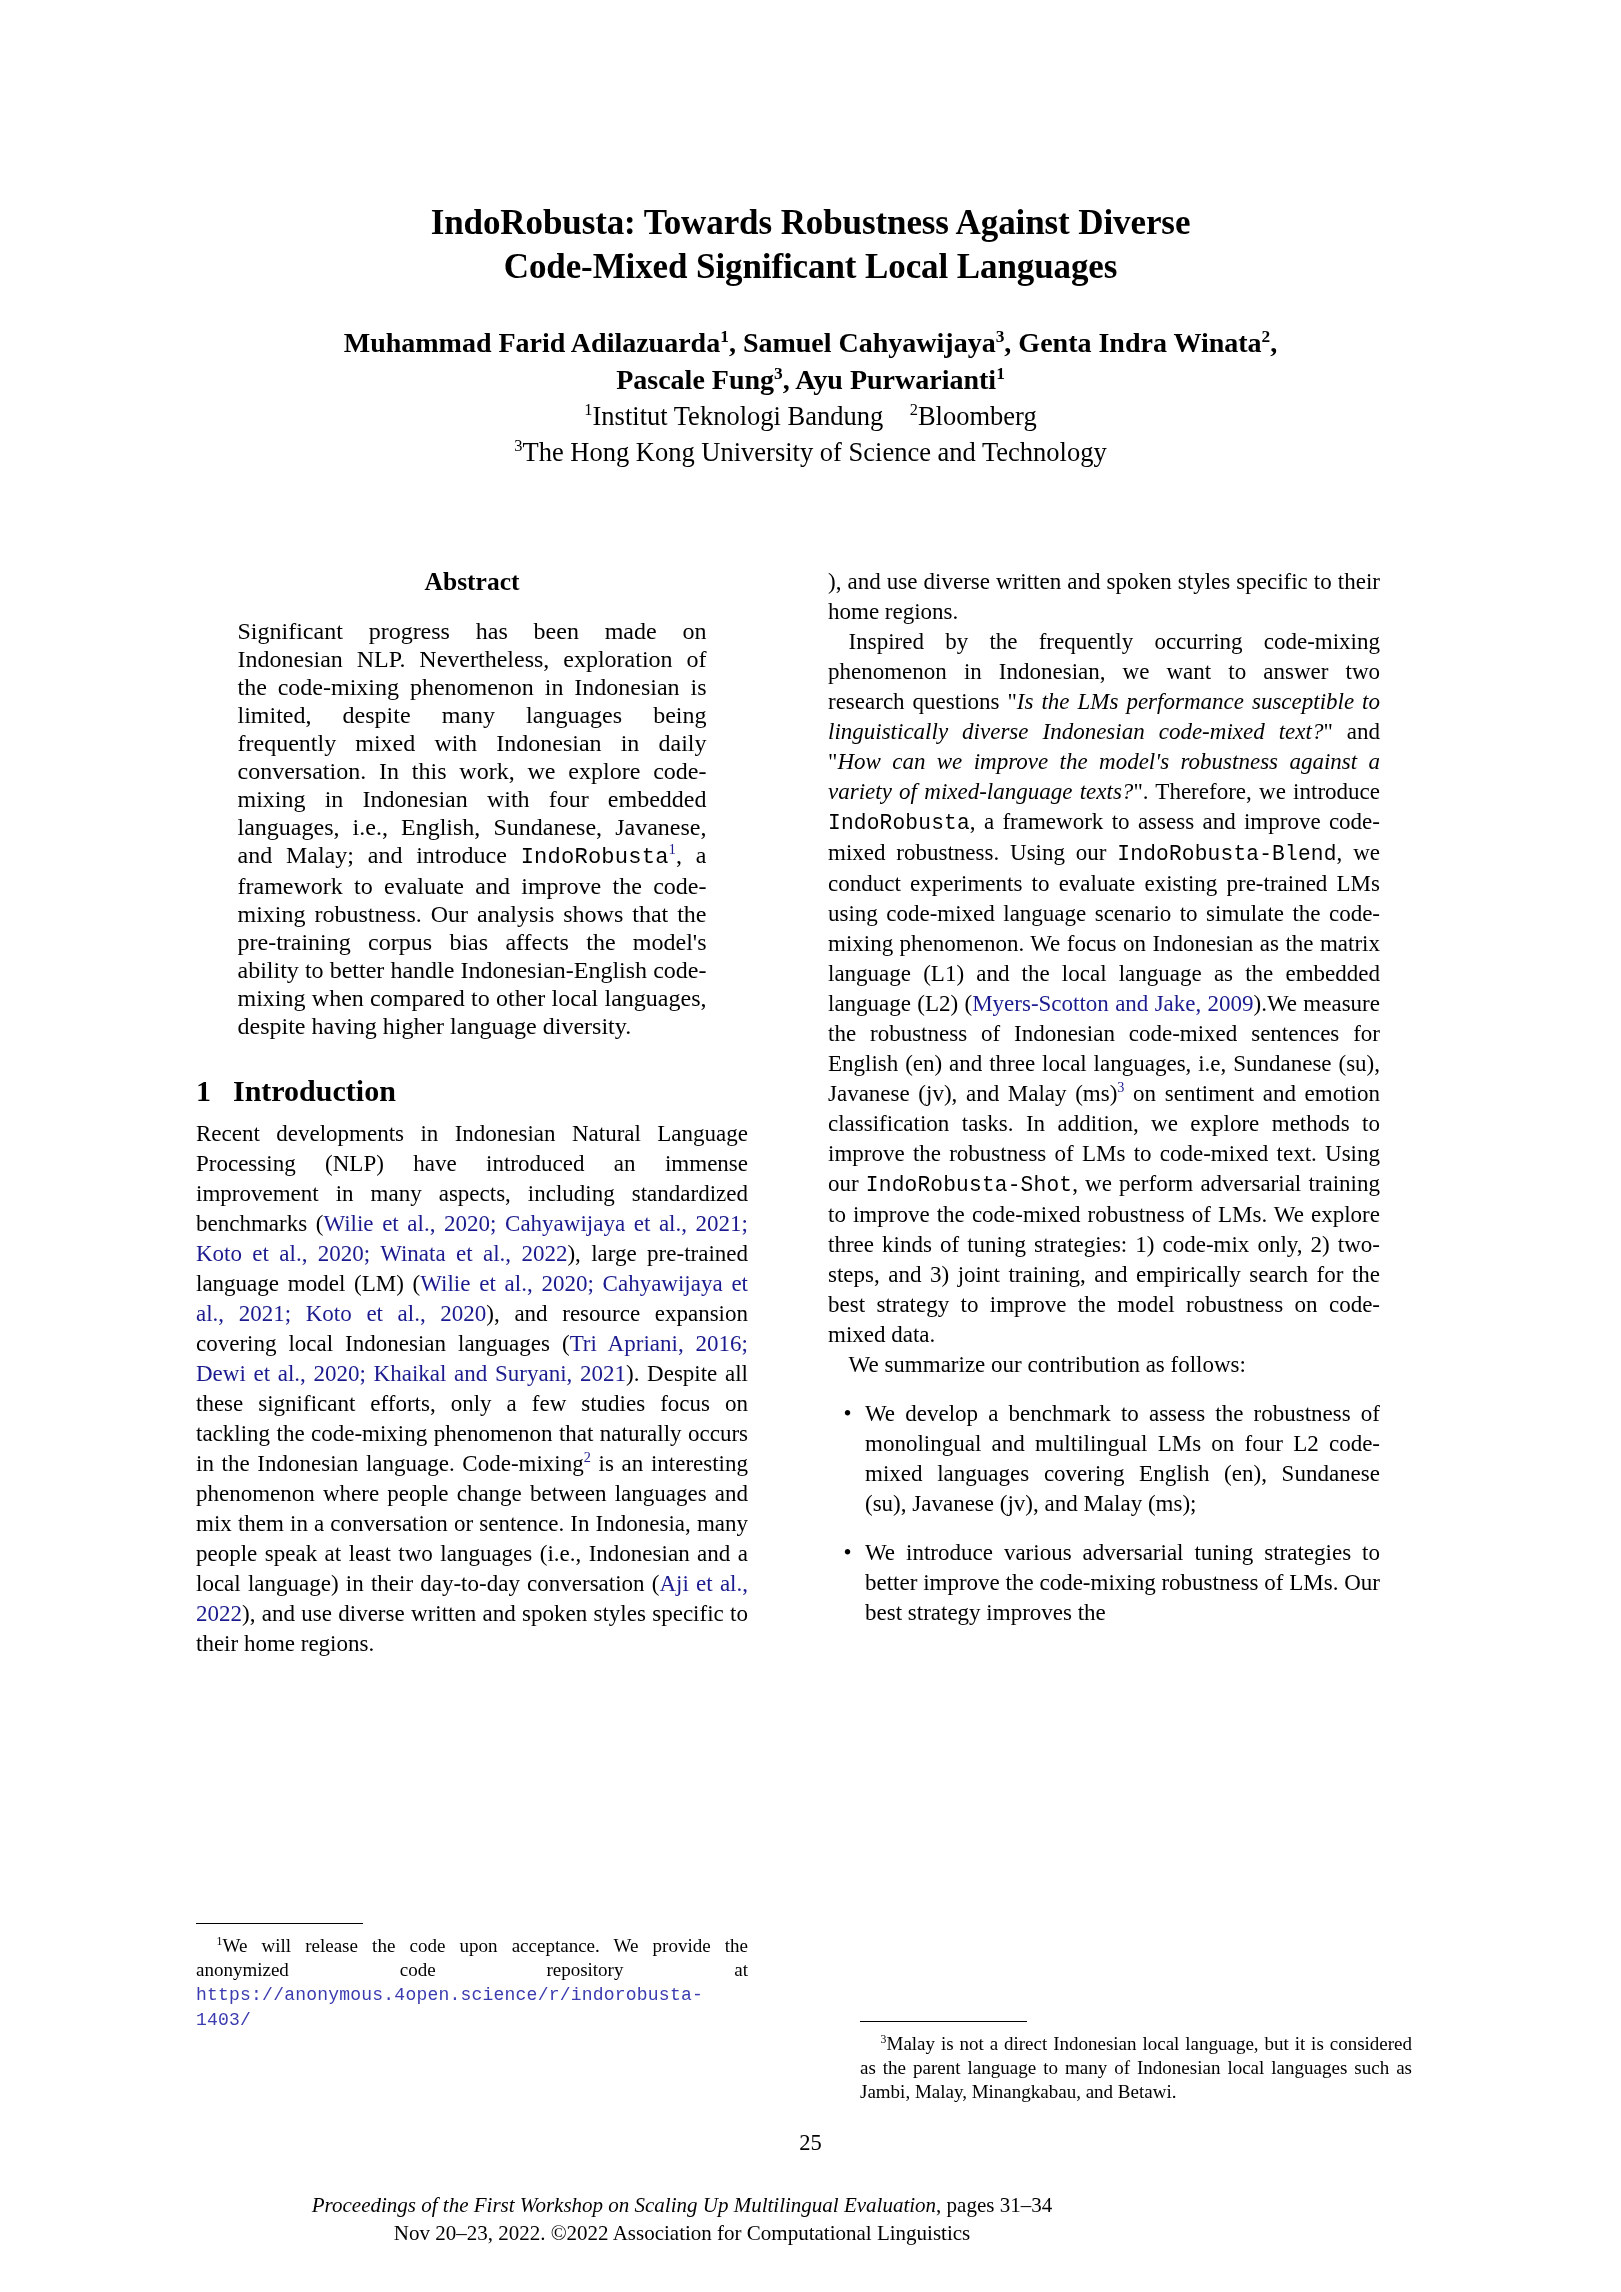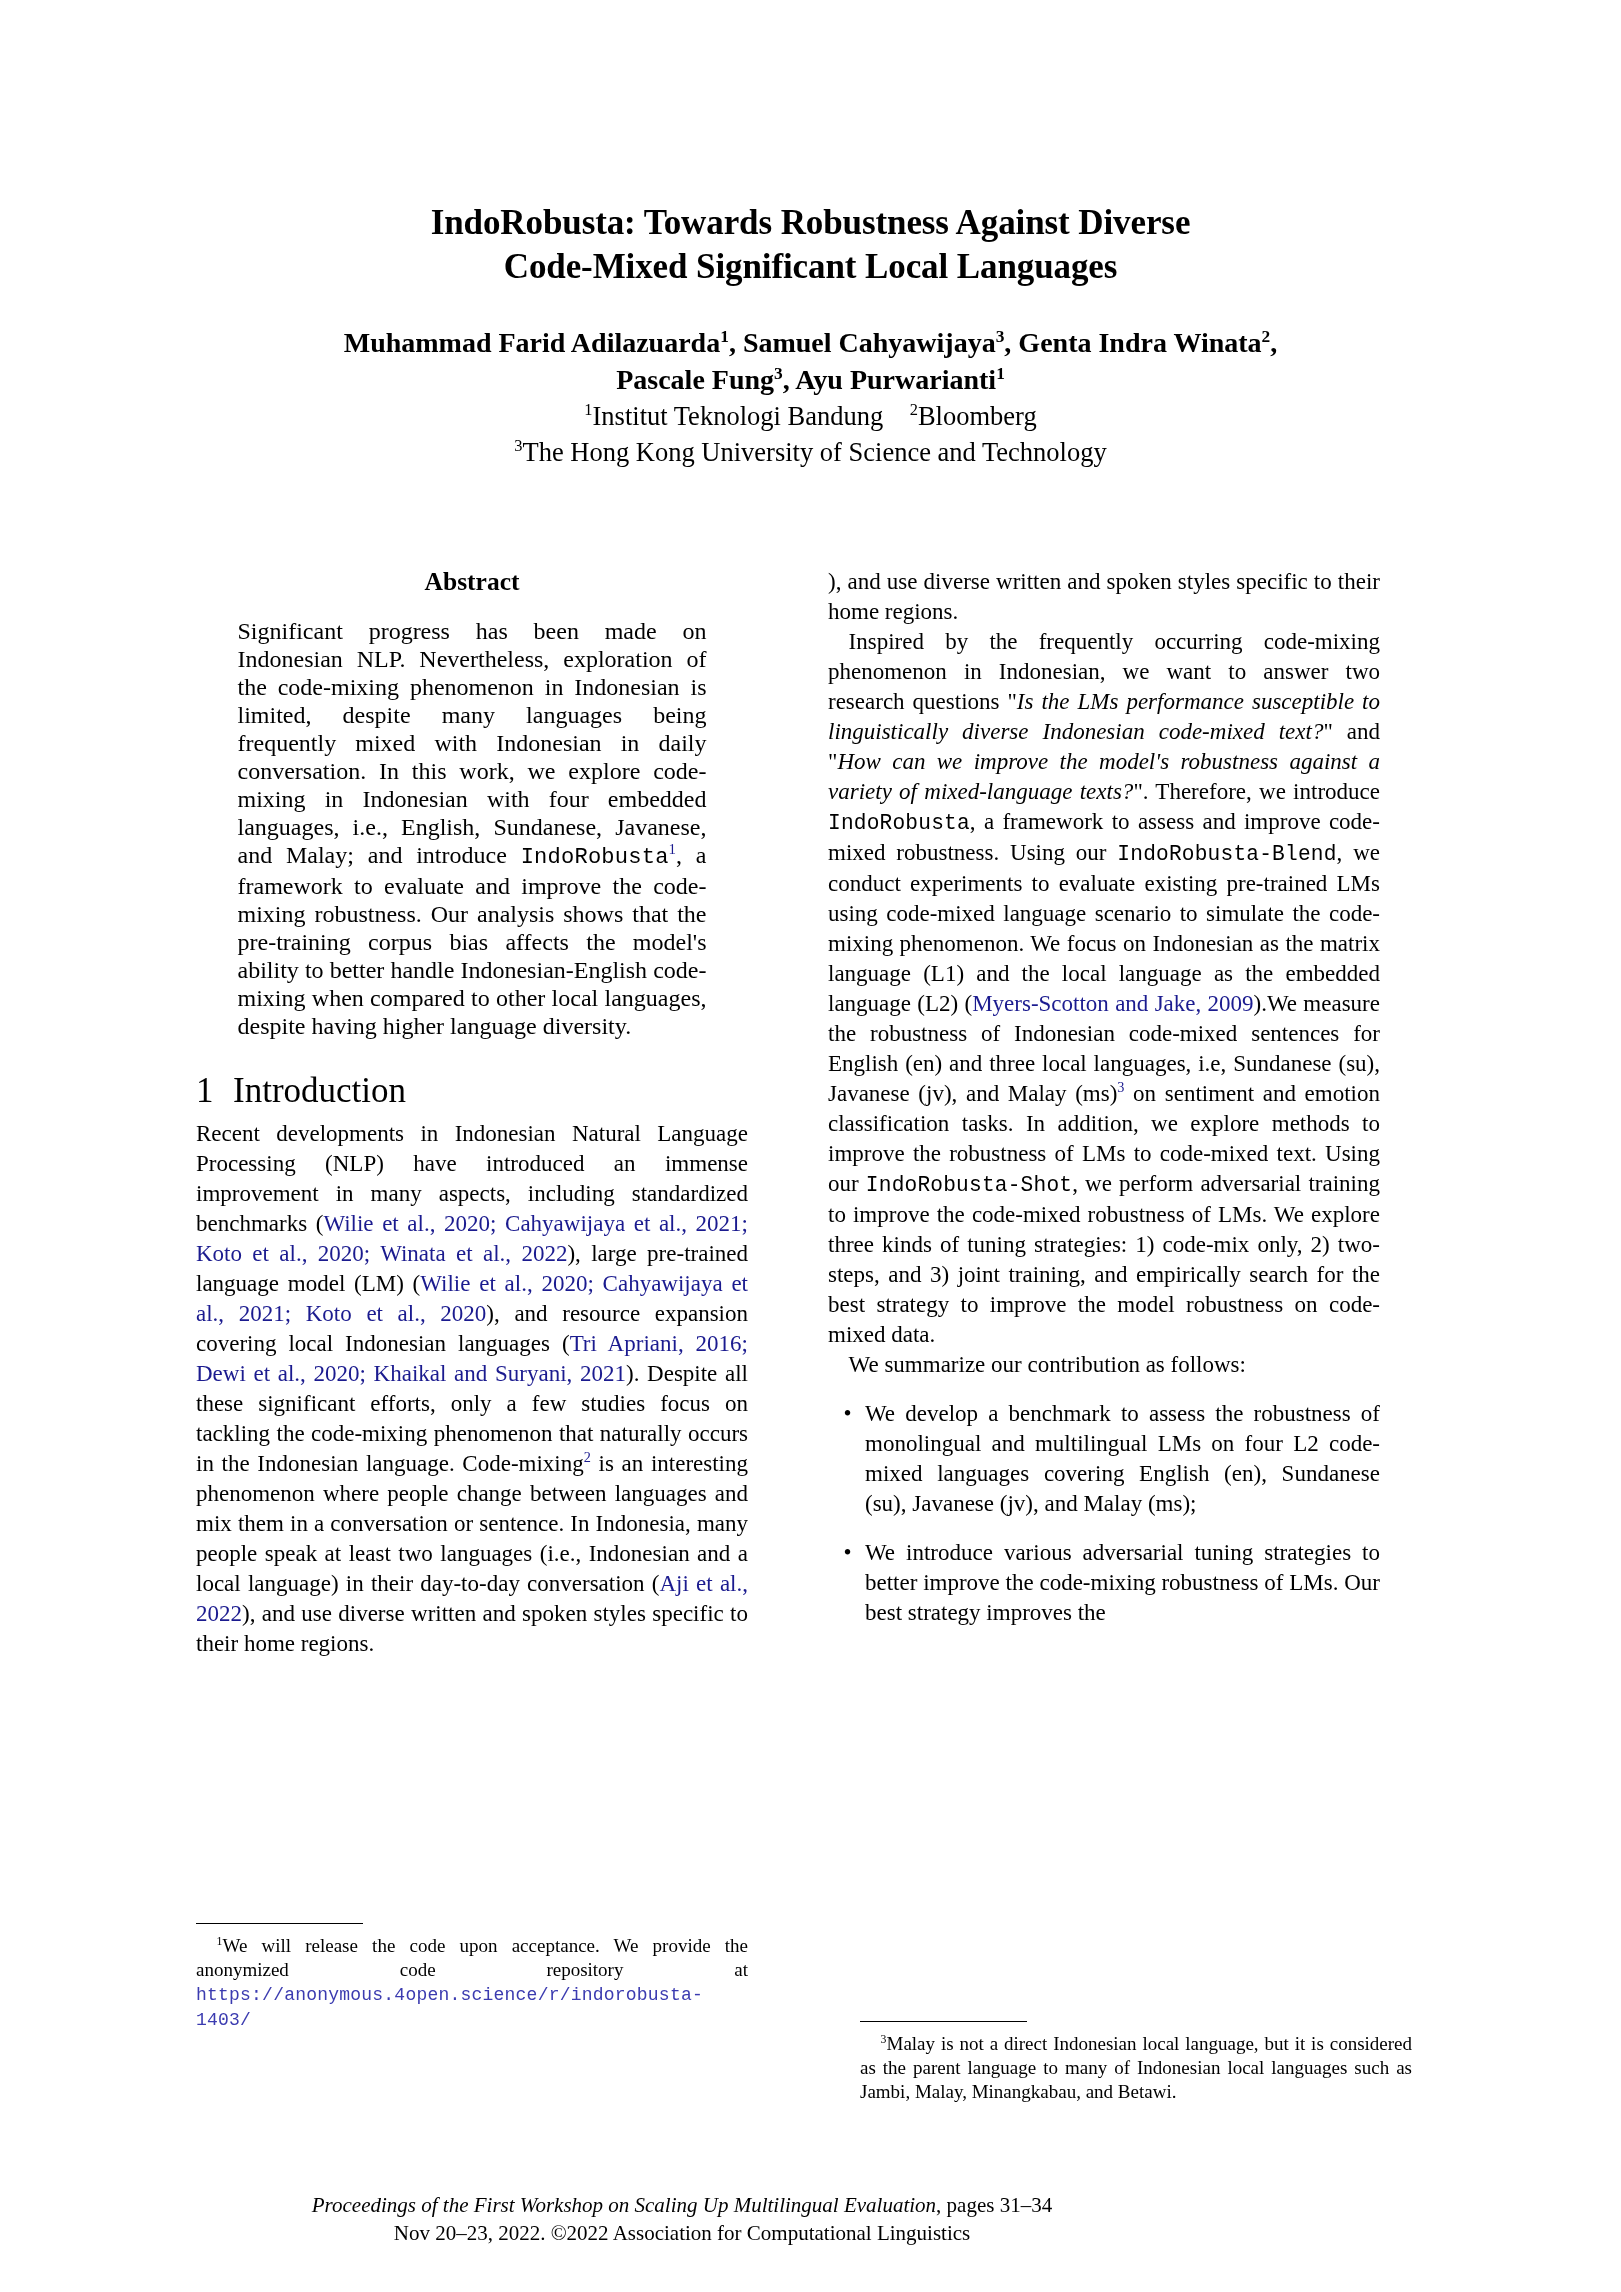--- a/index.html
+++ b/index.html
@@ -81,22 +81,22 @@
     margin: 0 0 19.6px 0;
   }
   .abstract-body {
     width: 469px;
     margin: 0 auto;
     font-size: 24px;
     line-height: 28px;
     text-align: justify;
   }
   .section-head {
-    font-weight: normal;
-    font-size: 35px;
+    font-weight: bold;
+    font-size: 30px;
     margin: 36px 0 13.7px 0;
     text-align: left;
   }
   .section-head .num { display: inline-block; width: 37px; }
 
   p.para { margin: 0; text-indent: 20.6px; }
   p.para.noindent { text-indent: 0; }
 
   ul.contrib {
     margin: 0;
@@ -216,20 +216,21 @@
   <div class="footnotes fn-left">
     <div class="fn-rule"></div>
     <p class="fn-item"><sup class="mk">1</sup><span>We will release the code upon acceptance. We provide the anonymized code repository at </span><span class="mono link">https://anonymous.4open.science/r/indorobusta-1403/</span></p>
   </div>
 
   <div class="footnotes fn-right">
     <div class="fn-rule"></div>
     <p class="fn-item"><sup class="mk">3</sup><span>Malay is not a direct Indonesian local language, but it is considered as the parent language to many of Indonesian local languages such as Jambi, Malay, Minangkabau, and Betawi.</span></p>
   </div>
 
+  <div class="page-number">25</div>
 
   <div class="page-footer">
     <div class="line1"><i>Proceedings of the First Workshop on Scaling Up Multilingual Evaluation</i><span>, pages 31–34</span></div>
     <div>Nov 20–23, 2022. ©2022 Association for Computational Linguistics</div>
   </div>
 
 </div>
 
 
 </body></html>

